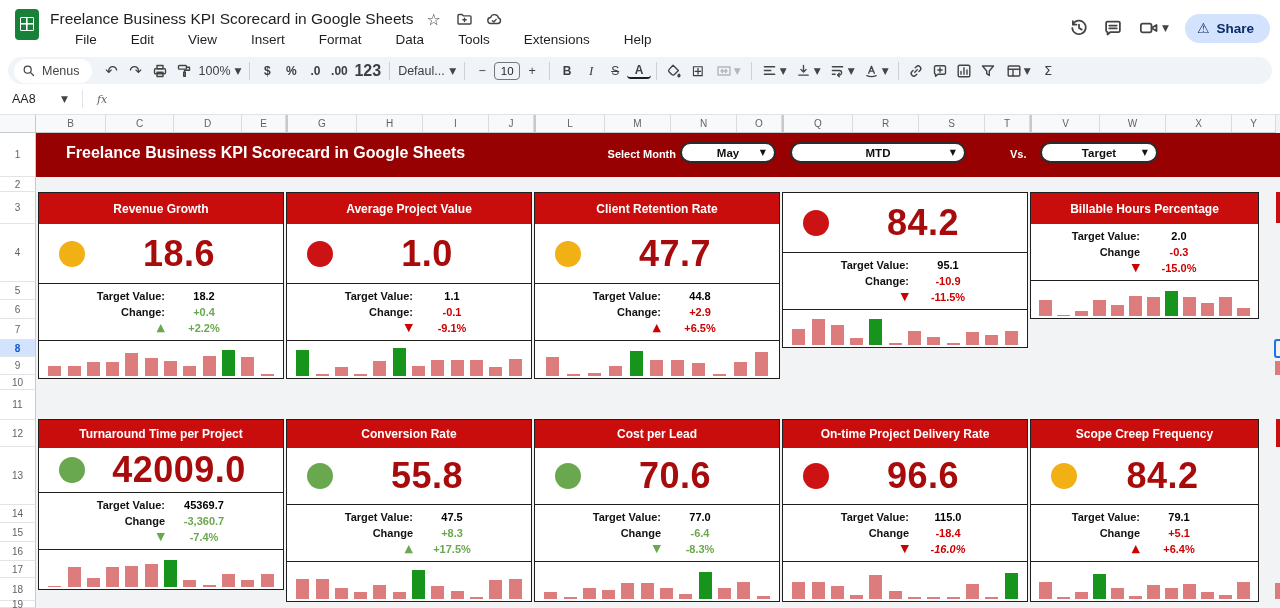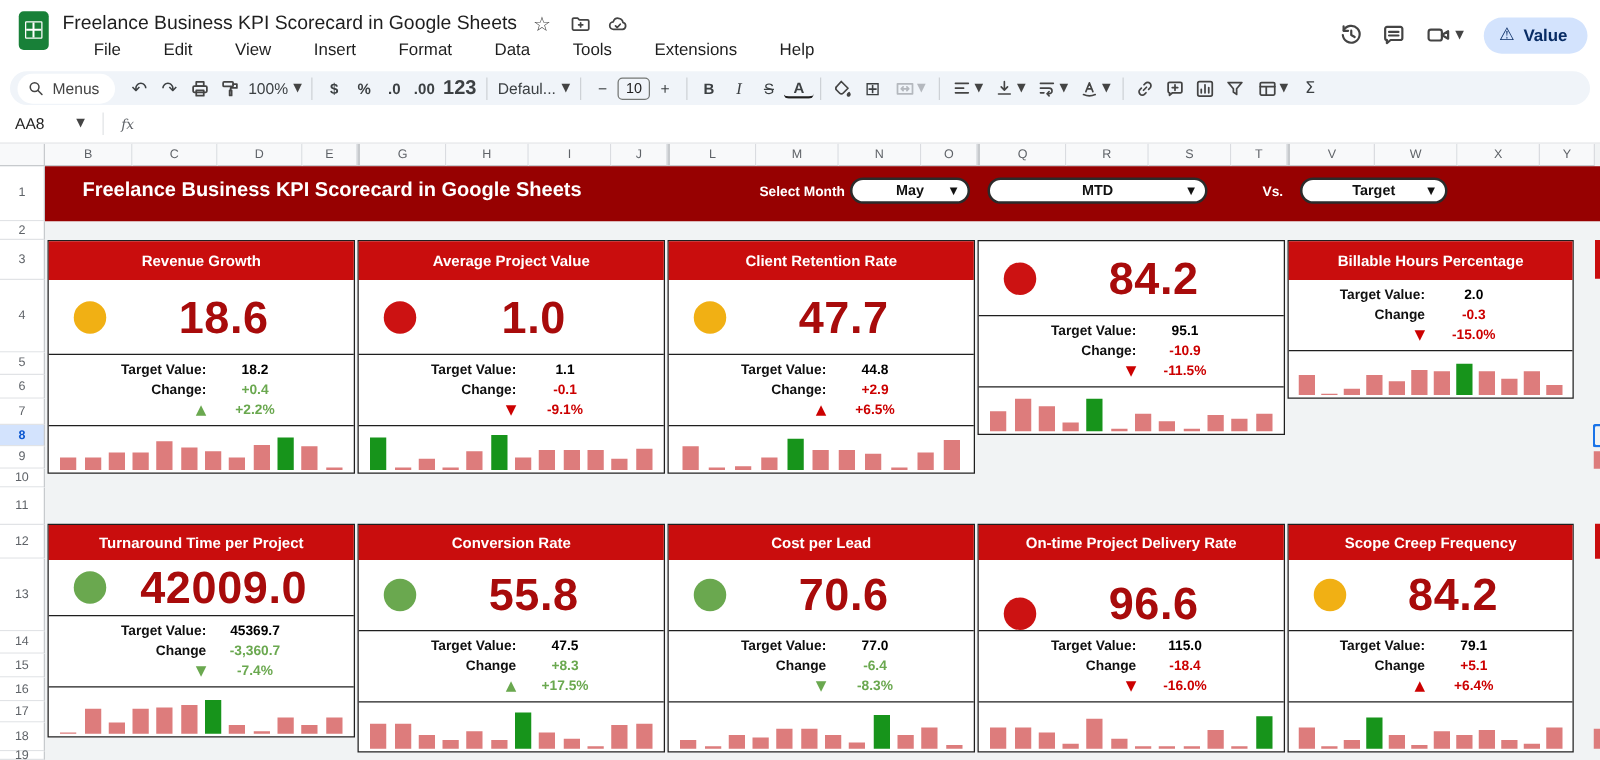--- a/index.html
+++ b/index.html
@@ -146,21 +146,21 @@
       </span>
       <span class="tb-ic" style="width:34px;">
         <svg class="ic" width="20" height="20" viewBox="0 0 16 16">
             <rect x="1.5" y="4.5" width="8.5" height="7" rx="1.5"></rect>
             <path d="M10 8l4-2.4v4.8z"></path>
           </svg>
         <span class="caret g" style="margin-left:3px;">▼</span>
       </span>
       <div class="share-btn">
         <span class="g" style="font-size:14px;">⚠</span>
-        <span>Value</span>
+        <span>Share</span>
       </div>
     </div>
   </div>
 
   <div id="toolbar">
     <div class="menus-pill">
       <svg class="ic" width="14" height="14" viewBox="0 0 16 16">
           <circle cx="6.5" cy="6.5" r="4"></circle>
           <path d="M9.6 9.6l3.6 3.6"></path>
         </svg>
@@ -637,36 +637,36 @@
             <div class="bar" style="height: 11px; background: rgb(221, 124, 124);"></div>
             <div class="bar" style="height: 5px; background: rgb(221, 124, 124);"></div>
             <div class="bar" style="height: 27px; background: rgb(23, 148, 27);"></div>
             <div class="bar" style="height: 11px; background: rgb(221, 124, 124);"></div>
             <div class="bar" style="height: 17px; background: rgb(221, 124, 124);"></div>
             <div class="bar" style="height: 3px; background: rgb(221, 124, 124);"></div>
           </div>
         </div>
         <div class="card" style="left: 782px; top: 304px; width: 246px;">
           <div class="card-h" style="height: 28px; background: rgb(201, 13, 13);">On-time Project Delivery Rate</div>
-          <div class="card-v" style="height: 57px; align-items: flex-end;">
+          <div class="card-v" style="height: 57px;">
             <div class="dot" style="background: rgb(204, 18, 18);"></div>
             <div class="big" style="color: rgb(168, 11, 11);">96.6</div>
           </div>
           <div class="card-d" style="height: 57px;">
             <div class="drow">
               <div class="dlab">Target Value:</div>
               <div class="dval">115.0</div>
             </div>
             <div class="drow">
               <div class="dlab">Change</div>
               <div class="dval" style="color: rgb(204, 0, 0);">-18.4</div>
             </div>
             <div class="drow">
               <div class="dlab arr g" style="color: rgb(204, 0, 0);">▼</div>
-              <div class="dval" style="color: rgb(204, 0, 0);">-16.0%</div>
+              <div class="dval" style="color: rgb(204, 0, 0); font-style: italic;">-16.0%</div>
             </div>
           </div>
           <div class="card-s" style="height: 39px;">
             <div class="bar" style="height: 17px; background: rgb(221, 124, 124);"></div>
             <div class="bar" style="height: 17px; background: rgb(221, 124, 124);"></div>
             <div class="bar" style="height: 13px; background: rgb(221, 124, 124);"></div>
             <div class="bar" style="height: 4px; background: rgb(221, 124, 124);"></div>
             <div class="bar" style="height: 24px; background: rgb(221, 124, 124);"></div>
             <div class="bar" style="height: 8px; background: rgb(221, 124, 124);"></div>
             <div class="bar" style="height: 2px; background: rgb(221, 124, 124);"></div>

